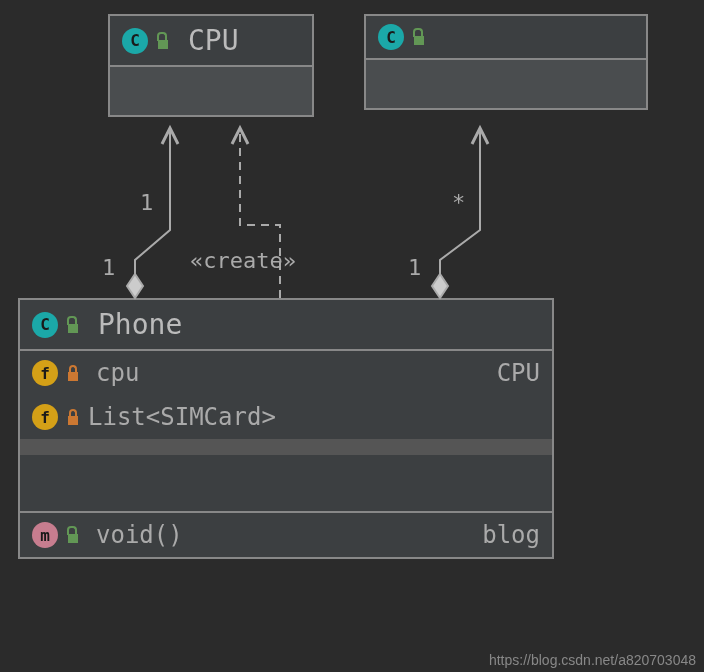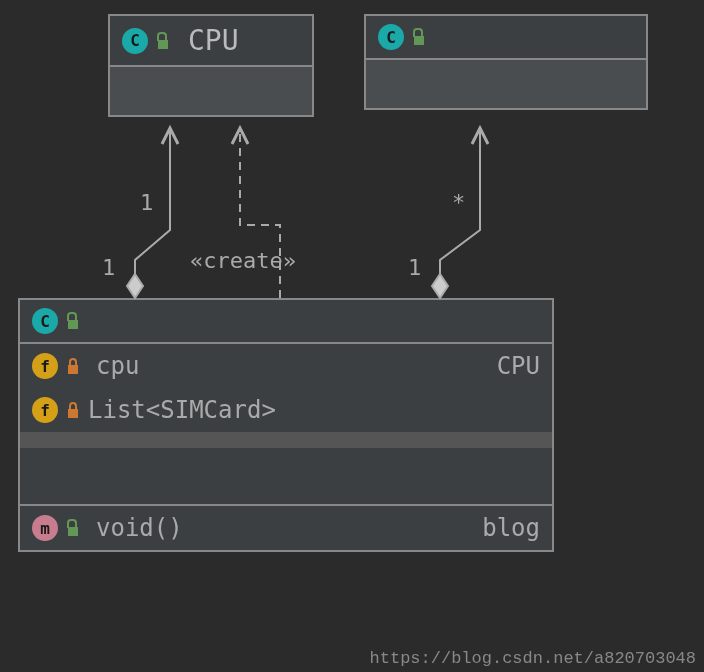--- a/index.html
+++ b/index.html
@@ -116,22 +116,22 @@
   .label {
     position: absolute;
     color: #aaa;
     font-size: 22px;
   }
   .watermark {
     position: absolute;
     bottom: 4px;
     right: 8px;
     color: #888;
-    font-size: 17px;
-    font-family: Liberation Mono, monospace;
+    font-size: 14px;
+    font-family: Liberation Sans, sans-serif;
   }
 </style>
 </head>
 <body>
 
 <div class="class-box" style="left:108px; top:14px; width:206px;">
   <div class="class-header">
     <span class="icon-circle icon-c">C</span>
     <span class="lock-icon">
         <span class="lock-open"></span>
@@ -150,20 +150,21 @@
   </div>
   <div class="class-body-empty"></div>
 </div>
 
 <div class="class-box" style="left:18px; top:298px; width:536px;">
   <div class="class-header">
     <span class="icon-circle icon-c">C</span>
     <span class="lock-icon">
         <span class="lock-open"></span>
       </span>
+    <span class="class-name">Phone</span>
   </div>
   <div>
     <div class="member-row">
       <span class="icon-circle icon-f">f</span>
       <span class="lock-icon">
           <span class="lock-closed"></span>
         </span>
       <span class="member-name">cpu</span>
       <span class="member-type">CPU</span>
     </div>

